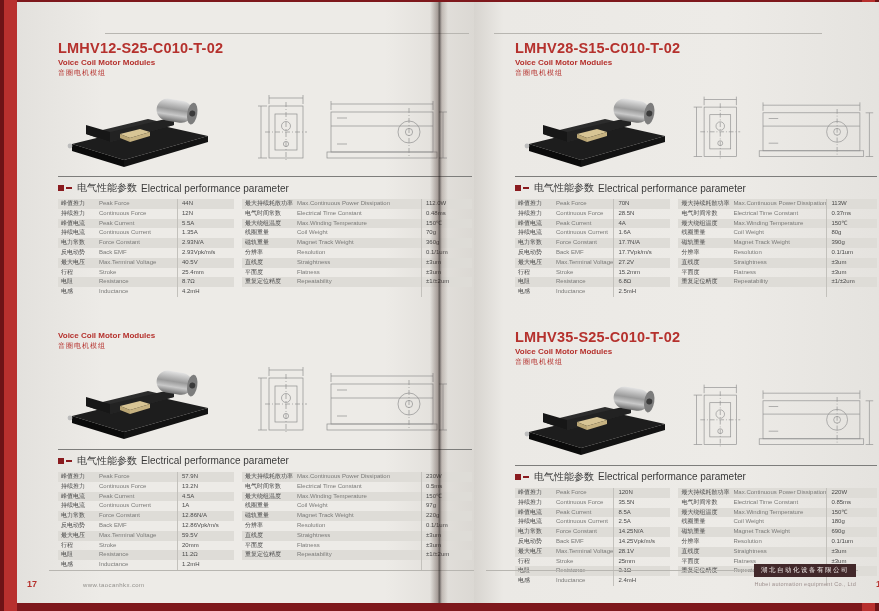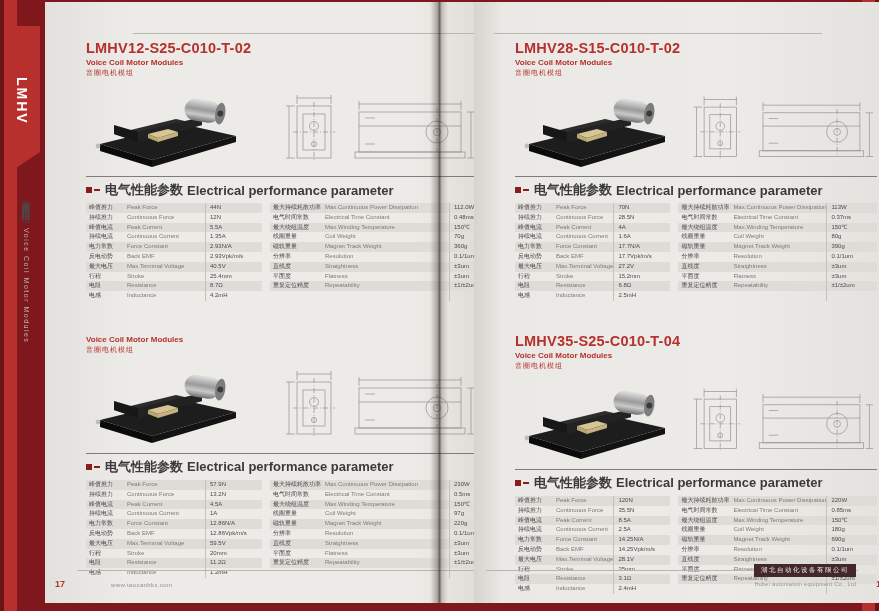--- a/index.html
+++ b/index.html
@@ -9,21 +9,21 @@
     font-family:"Liberation Sans",sans-serif;
     -webkit-font-smoothing:antialiased;
   }
   
   .band{position:absolute;top:0;bottom:0;width:17px;}
   .band.left{left:0;background:linear-gradient(90deg,#6d1316 0 4px,#b8302e 4px);}
   .band.right{right:0;background:linear-gradient(-90deg,#6d1316 0 4px,#b8302e 4px);}
 
   
   .page{position:absolute;top:2px;height:601px;}
-  .page-left{left:17px;width:472px;background:linear-gradient(90deg,#e3e1dd 0,#edebe7 18%,#edebe7 78%,#d9d6d1 99%);margin-left:28px;}
+  .page-left{left:17px;width:472px;background:linear-gradient(90deg,#e3e1dd 0,#edebe7 18%,#edebe7 78%,#d9d6d1 99%);}
   .page-right{left:442px;width:420px;background:linear-gradient(90deg,#d7d4cf 0,#ebe9e5 7%,#edebe7 60%,#e4e2de 100%);margin-left:32px;}
   .gutter{position:absolute;top:2px;left:430px;width:18px;height:601px;pointer-events:none;
     background:linear-gradient(90deg,rgba(0,0,0,0) 0,rgba(70,50,44,.38) 42%,rgba(25,16,14,.62) 52%,rgba(90,70,62,.25) 66%,rgba(0,0,0,0) 100%);}
 
   .top-rule{position:absolute;left:88px;right:20px;top:31px;height:1px;background:#b8b6b1;}
   .page-right .top-rule{left:20px;right:72px;}
 
   
   .tab{position:absolute;top:26px;width:36px;height:150px;background:#b8302e;color:#fff;
     display:flex;align-items:center;justify-content:center;}
@@ -40,21 +40,21 @@
   .sec{margin:0 17px 0 41px;position:relative;}
   .sec.first{padding-top:38px;}
   .sec.second{padding-top:32px;}
   .model{margin:0;font-size:14.5px;font-weight:bold;color:#b5312d;letter-spacing:.2px;}
   .sub-en{font-size:8px;font-weight:bold;color:#b5312d;margin-top:2px;}
   .sub-cn{font-size:7px;color:#b5312d;margin-top:1px;letter-spacing:1px;}
   .media{height:97px;display:flex;align-items:center;gap:4px;margin-top:1px;}
   .photo{width:168px;height:92px;flex:none;}
   .drawing{flex:1;height:92px;}
 
-  .tbl-head{border-top:1px solid #7d7d7b;padding-top:4px;display:flex;align-items:center;font-size:13px;font-weight:bold;color:#3a3a3a;}
+  .tbl-head{border-top:1px solid #7d7d7b;padding-top:4px;display:flex;align-items:center;font-size:10px;font-weight:normal;color:#3a3a3a;}
   .bullet{width:6px;height:6px;background:#8a1b1f;display:inline-block;margin-right:2px;}
   .bullet-dash{width:6px;height:2px;background:#8a1b1f;display:inline-block;margin-right:5px;}
   .th-cn{margin-right:4px;}
   .tbl{display:flex;gap:8px;margin-top:4px;}
   .grp{display:flex;flex-direction:column;}
   .grp-l{width:176px;}
   .grp-r{flex:1;}
   .row{display:flex;height:9.8px;line-height:9.9px;font-size:6px;}
   .row:nth-child(odd){background:#dedcd7;}
   .row .cn{width:38px;padding-left:3px;color:#4a4a4a;white-space:nowrap;overflow:hidden;}
@@ -649,21 +649,21 @@
               <span class="cn"></span>
               <span class="en"></span>
               <span class="val"></span>
             </div>
           </div>
     </div>
   </div>
 </div>
   <div class="sec second">
   <div>
-    <h2 class="model">LMHV35-S25-C010-T-04</h2>
+    <h2 class="model">LMHV35-S25-C010-T-02</h2>
     <div class="sub-en">Voice Coil Motor Modules</div>
     <div class="sub-cn">音圈电机模组</div>
     <div class="media">
       <svg class="photo" viewBox="0 0 168 92">
         <defs>
           <linearGradient id="mg" x1="0" y1="0" x2="0" y2="1">
             <stop offset="0" stop-color="#e3e3e3"></stop>
                 <stop offset=".45" stop-color="#9a9a9a"></stop>
             <stop offset=".7" stop-color="#c9c9c9"></stop>
                 <stop offset="1" stop-color="#6f6f6f"></stop>

